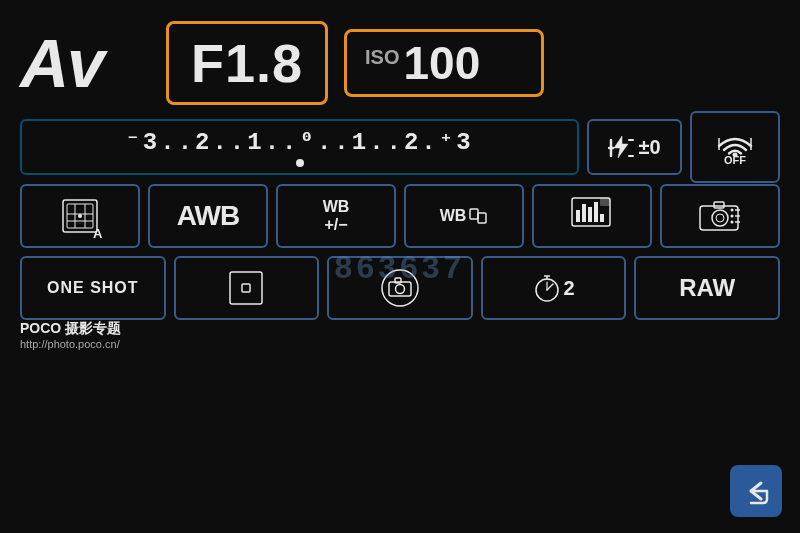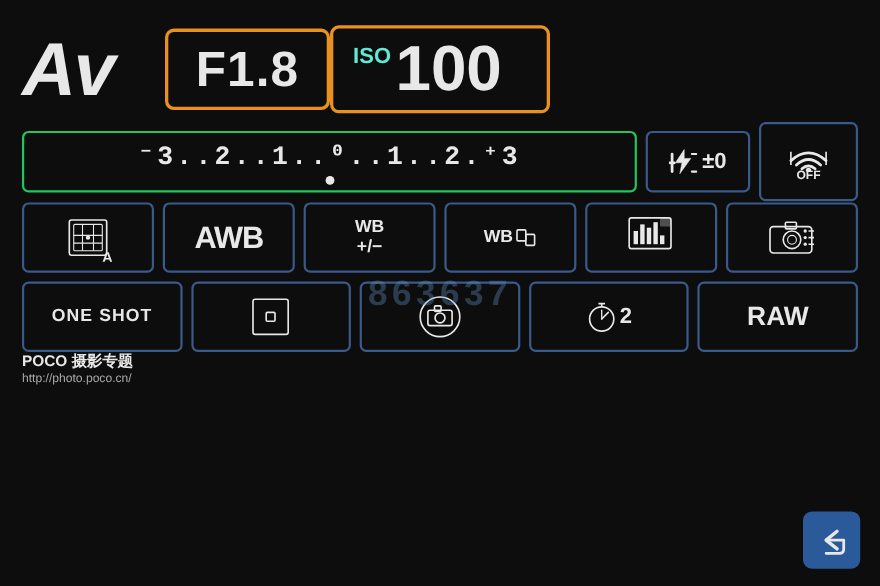--- a/index.html
+++ b/index.html
@@ -18,80 +18,81 @@
       height: 533px;
       background: #0d0d0d;
       position: relative;
       padding: 18px 20px;
     }
 
     
     .row1 {
       display: flex;
       align-items: center;
+      gap: 16px;
       margin-bottom: 10px;
       height: 90px;
     }
 
     .av-label {
       font-size: 68px;
       font-weight: 900;
       color: #e8e8e8;
       font-style: italic;
       letter-spacing: -2px;
       width: 130px;
     }
 
     .f-box {
       border: 3px solid #e89020;
       border-radius: 8px;
       padding: 8px 22px;
-      font-size: 45px;
+      font-size: 54px;
       font-weight: 700;
       color: #e8e8e8;
       letter-spacing: 1px;
       min-width: 150px;
       text-align: center;
     }
 
     .iso-box {
       border: 3px solid #e89020;
       border-radius: 8px;
       padding: 8px 18px;
       display: flex;
       align-items: flex-start;
       gap: 4px;
       min-width: 200px;
     }
 
     .iso-label-small {
       font-size: 20px;
       font-weight: 700;
-      color: #5eead4;
+      color: #a3a3a3;
       margin-top: 6px;
     }
 
     .iso-value {
-      font-size: 58px;
+      font-size: 46px;
       font-weight: 700;
       color: #e8e8e8;
       line-height: 1;
     }
 
     
     .row2 {
       display: flex;
       align-items: center;
       gap: 8px;
       margin-bottom: 8px;
       height: 58px;
     }
 
     .exposure-scale-box {
-      border: 2px solid #22c55e;
+      border: 2px solid #0c4a6e;
       border-radius: 6px;
       padding: 6px 14px;
       flex: 1;
       display: flex;
       flex-direction: column;
       align-items: center;
       justify-content: center;
       position: relative;
       height: 56px;
     }

